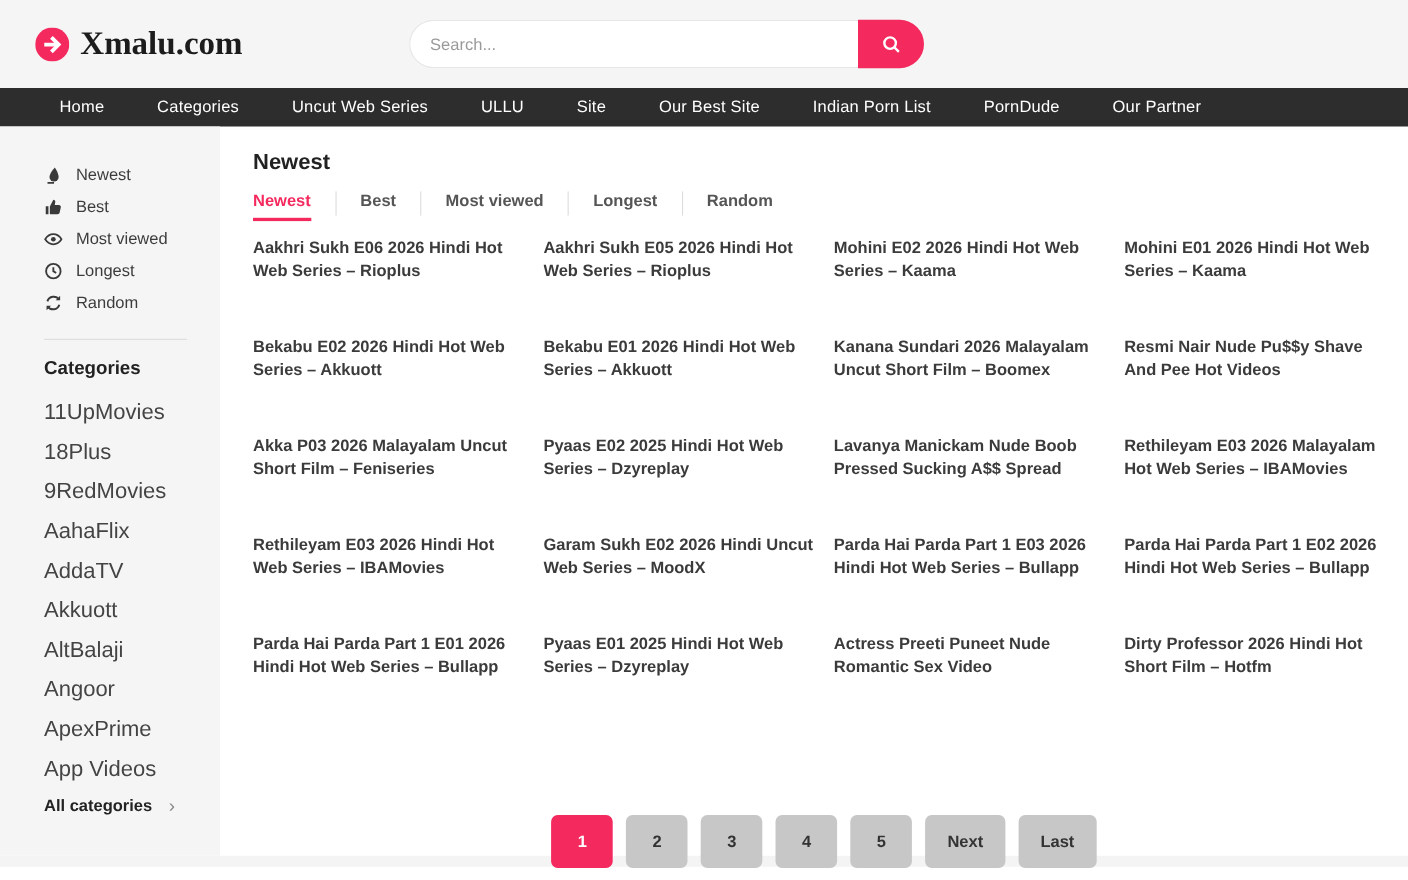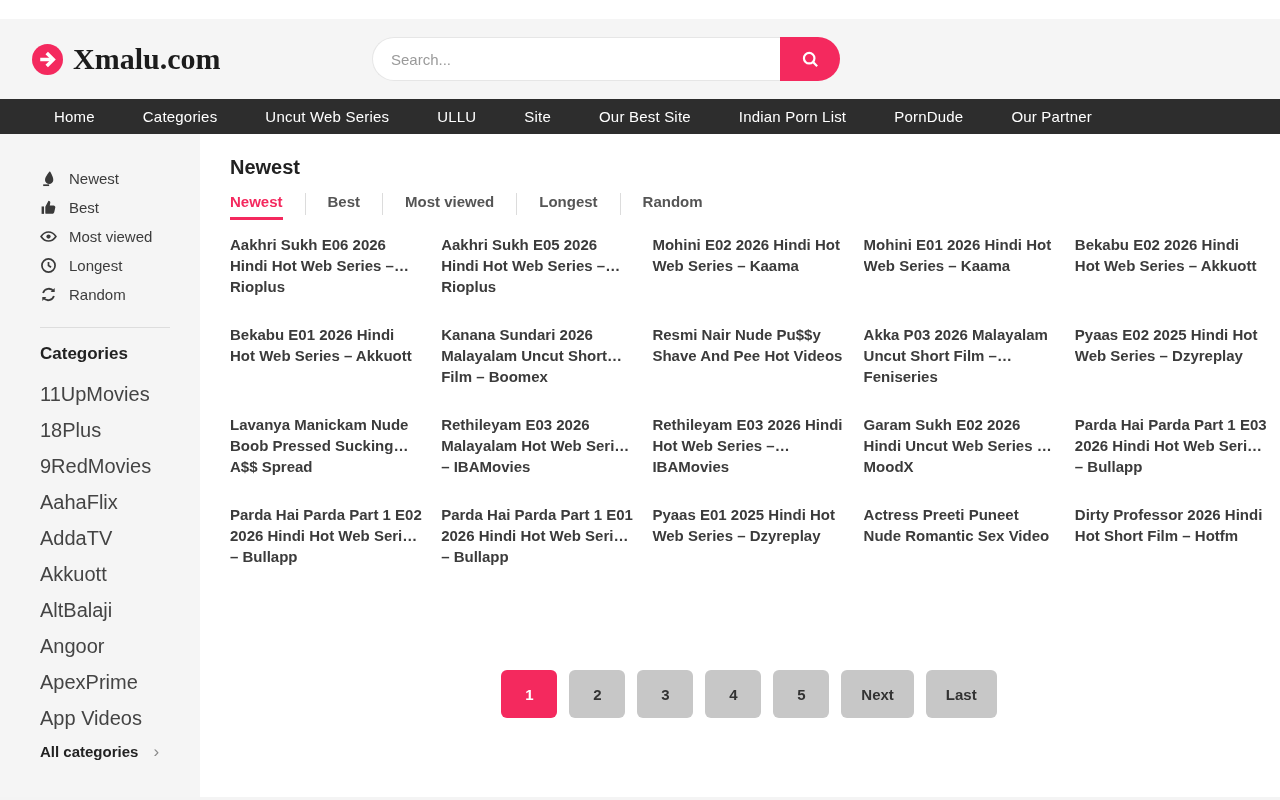--- a/index.html
+++ b/index.html
@@ -9,21 +9,21 @@
     --text-dark:#222222;
     --text-mid:#3b3b3b;
     --page-btn-bg:#c7c7c7;
   }
   *{box-sizing:border-box;margin:0;padding:0;}
   html,body{width:1280px;height:800px;overflow:hidden;background:#fff;
     font-family:"Liberation Sans",sans-serif;}
   a{text-decoration:none;}
 
   
-  .header{height:80px;background:var(--panel-bg);position:relative;display:flex;align-items:center;margin-top:19px;}
+  .header{height:80px;background:var(--panel-bg);position:relative;display:flex;align-items:center;}
   .logo{display:flex;align-items:center;gap:10px;margin-left:32px;cursor:pointer;}
   .logo-icon{width:31px;height:31px;display:flex;}
   .logo-text{font-family:"Liberation Serif",serif;font-weight:bold;font-size:30px;color:#1c1c1c;}
   .search-form{position:absolute;left:372px;top:18px;display:flex;height:44px;}
   .search-input{width:408px;height:44px;border:1px solid #e6e6e6;border-right:none;
     border-radius:22px 0 0 22px;padding:0 18px;font-size:15px;outline:none;background:#fff;color:#333;
     font-family:"Liberation Sans",sans-serif;}
   .search-input::placeholder{color:#9a9a9a;}
   .search-btn{width:60px;height:44px;background:var(--accent);border:none;
     border-radius:0 22px 22px 0;display:flex;align-items:center;justify-content:center;cursor:pointer;}
@@ -50,21 +50,21 @@
   
   .main{flex:1;padding:22px 12px 0 30px;}
   .page-title{font-size:20px;font-weight:bold;color:var(--text-dark);margin-bottom:14px;}
   .tabs{display:flex;align-items:flex-start;list-style:none;margin-bottom:14px;}
   .tab{display:flex;align-items:flex-start;}
   .tab:not(:last-child)::after{content:"";width:1px;height:22px;background:#dcdcdc;margin:0 22px;}
   .tab-label{font-size:15px;font-weight:bold;color:#555;display:inline-block;
     padding-bottom:7px;border-bottom:3px solid transparent;cursor:pointer;}
   .tab.active .tab-label{color:var(--accent);border-bottom-color:var(--accent);}
 
-  .grid{display:grid;grid-template-columns:repeat(5,1fr);column-gap:18px;grid-auto-rows:90px;}
+  .grid{display:grid;grid-template-columns:repeat(4,1fr);column-gap:18px;grid-auto-rows:90px;}
   .card-title{font-size:15px;font-weight:bold;color:var(--text-mid);line-height:21px;
     display:-webkit-box;-webkit-line-clamp:2;-webkit-box-orient:vertical;overflow:hidden;cursor:pointer;}
 
   .pagination{display:flex;justify-content:center;gap:12px;margin-top:76px;}
   .page-btn{min-width:56px;height:48px;padding:0 20px;border:none;border-radius:6px;
     background:var(--page-btn-bg);color:#333;font-weight:bold;font-size:15px;cursor:pointer;
     font-family:"Liberation Sans",sans-serif;}
   .page-btn.active{background:var(--accent);color:#fff;}
 
   .footer-strip{height:10px;background:#f4f4f4;}

